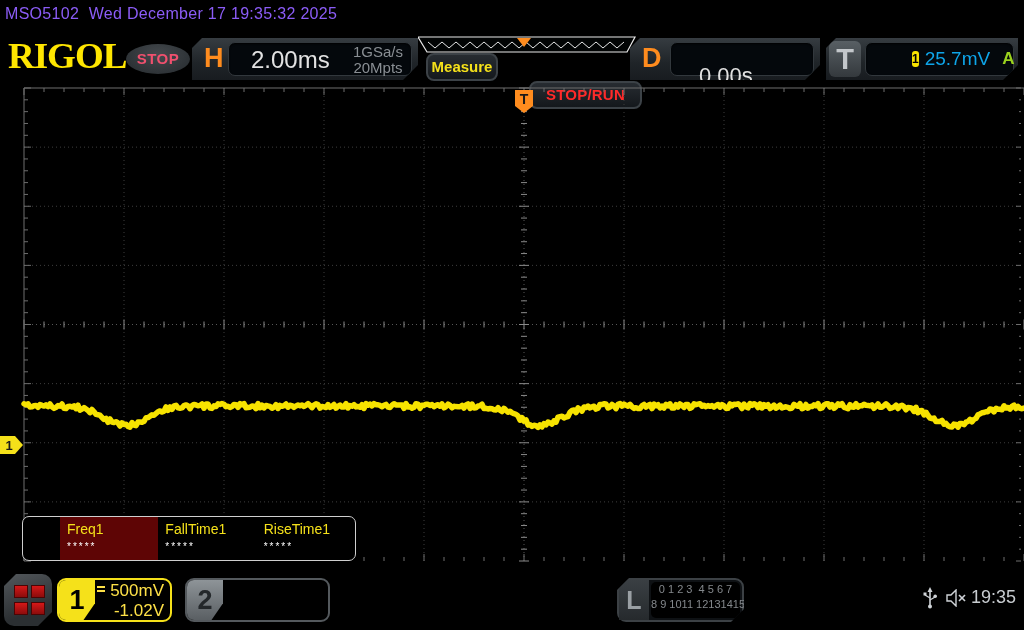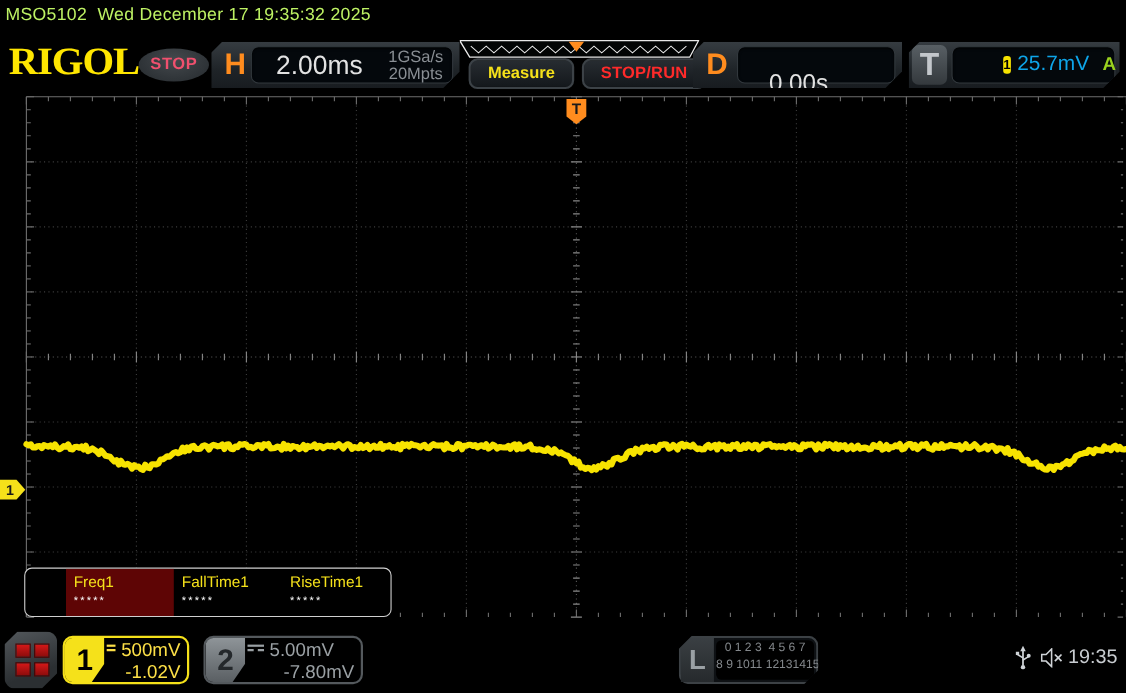--- a/index.html
+++ b/index.html
@@ -2,21 +2,21 @@
 <html><head>
 <meta charset="utf-8">
 <style>
   html,body{margin:0;padding:0;background:#000;}
   #screen{position:relative;width:1024px;height:630px;background:#000;overflow:hidden;
           font-family:"Liberation Sans",sans-serif;-webkit-font-smoothing:antialiased;}
   .pre{white-space:pre;}
 
   
   #titlebar{position:absolute;left:0;top:0;width:100%;height:30px;background:#000;}
-  #titlebar .t{position:absolute;left:5px;top:5px;color:#bef264;font-size:16px;letter-spacing:.3px;}
+  #titlebar .t{position:absolute;left:5px;top:5px;color:#8b5cf6;font-size:16px;letter-spacing:.3px;}
 
   
   #header{position:absolute;left:0;top:30px;width:100%;height:56px;background:#000;}
   #logo{position:absolute;left:8px;top:8px;color:#ffe600;font-family:"Liberation Serif",serif;
         font-weight:bold;font-size:37px;line-height:38px;letter-spacing:-1px;transform:scaleY(.95);}
   #runstate{position:absolute;left:126px;top:14px;width:64px;height:30px;border-radius:50%;
         background:radial-gradient(ellipse at 50% 35%,#44494d 0%,#2e3337 70%,#24282b 100%);
         color:#f0506e;font-weight:bold;font-size:15px;text-align:center;line-height:30px;letter-spacing:.5px;}
   .fpanel{position:absolute;top:8px;height:42px;background:linear-gradient(180deg,#363c41,#1f2428 60%,#181c20);
         clip-path:polygon(10px 0,100% 0,100% calc(100% - 15px),calc(100% - 15px) 100%,0 100%,0 10px);}
@@ -41,22 +41,22 @@
         font-weight:bold;text-align:center;line-height:16px;margin:0 6px 0 10px;}
   #tpanel .lvl{color:#0ea5e9;font-size:19px;}
   #tpanel .mode{color:#9ad11e;font-size:17px;font-weight:bold;margin-left:12px;}
   #slope-icon{margin-left:36px;}
 
   
   #overview{position:absolute;left:418px;top:6px;}
   .hbtn{position:absolute;top:23px;height:28px;background:linear-gradient(180deg,#272c31,#14181c);
         border:2px solid #3c4247;border-radius:8px;box-sizing:border-box;
         font-weight:bold;font-size:15px;text-align:center;line-height:24px;}
-  #btn-measure{left:426px;width:96px;color:#f5e11a;}
-  #btn-stoprun{left:529px;width:113px;color:#ff2a2a;letter-spacing:.2px;}
+  #btn-measure{left:426px;width:72px;color:#f5e11a;}
+  #btn-stoprun{left:529px;width:113px;color:#ff2a2a;letter-spacing:.2px;margin-top:28px;}
 
   
   #scope{position:absolute;left:0;top:86px;}
 
   
   #measurebox{position:absolute;left:22px;top:516px;width:334px;height:45px;background:#000;
         border:1px solid #cfcfcf;border-radius:7px;display:flex;padding-left:37px;box-sizing:border-box;overflow:hidden;}
   .mcell{width:120px;height:100%;padding:4px 16px 0 7px;box-sizing:border-box;}
   .mcell.sel{background:#5e0505;}
   .mlabel{color:#f5e11a;font-size:14px;}
@@ -488,27 +488,20 @@
         <div class="chline1">
           <span class="dc-icon"></span>
           <span>500mV</span>
         </div>
         <div class="chline2">-1.02V</div>
       </div>
     </div>
 
     <div id="ch2" class="chpanel">
       <div class="chtab">2</div>
-      <div class="chbody">
-        <div class="chline1">
-          <span class="dc-icon"></span>
-          <span>5.00mV</span>
-        </div>
-        <div class="chline2">-7.80mV</div>
-      </div>
     </div>
 
     <div id="lapanel">
       <div class="ltab">L</div>
       <div class="lbody">
         <div class="pre">0 1 2 3  4 5 6 7</div>
         <div class="pre">8 9 1011 12131415</div>
       </div>
     </div>
 

